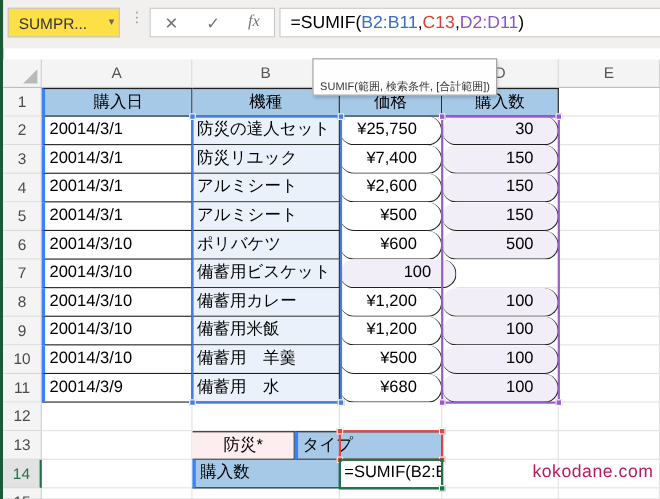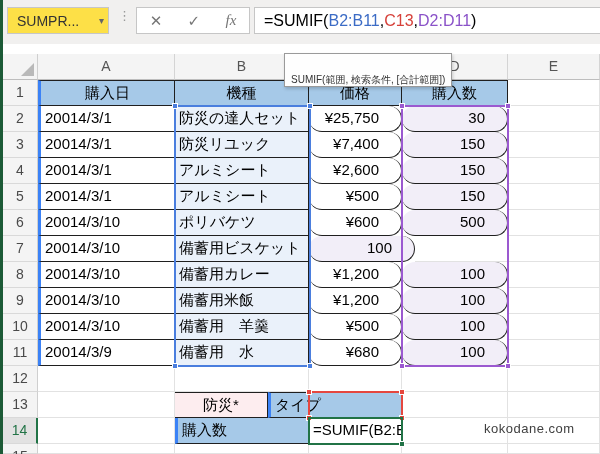--- a/index.html
+++ b/index.html
@@ -66,21 +66,21 @@
   .hd-red { background:#e5473f; } .hd-green { background:#217346; }
   .tl { left:-4px; top:-4px; } .tr { right:-4px; top:-4px; }
   .bl { left:-4px; bottom:-4px; } .br { right:-4px; bottom:-4px; }
 
   .col-underline { position:absolute; left:309px; top:76px; width:93px; height:4px; background:#217346; }
 
   .tooltip { position:absolute; left:284px; top:53px; height:22px; background:#fefefe;
     border:1px solid #9a9a9a; box-shadow:1px 2px 3px rgba(0,0,0,0.18);
     font-size:10px; color:#333; line-height:20px; padding:16px 6px; white-space:nowrap; z-index:5; }
 
-  .watermark { position:absolute; left:484px; top:421px; font-size:13px; color:#404040;
+  .watermark { position:absolute; left:484px; top:421px; font-size:16px; color:#be185d;
     letter-spacing:0.5px; z-index:4; }
 </style>
 </head>
 <body>
 
 <div class="app">
   <div class="left-strip"></div>
 
   <div class="fbar">
     <div class="name-box">

